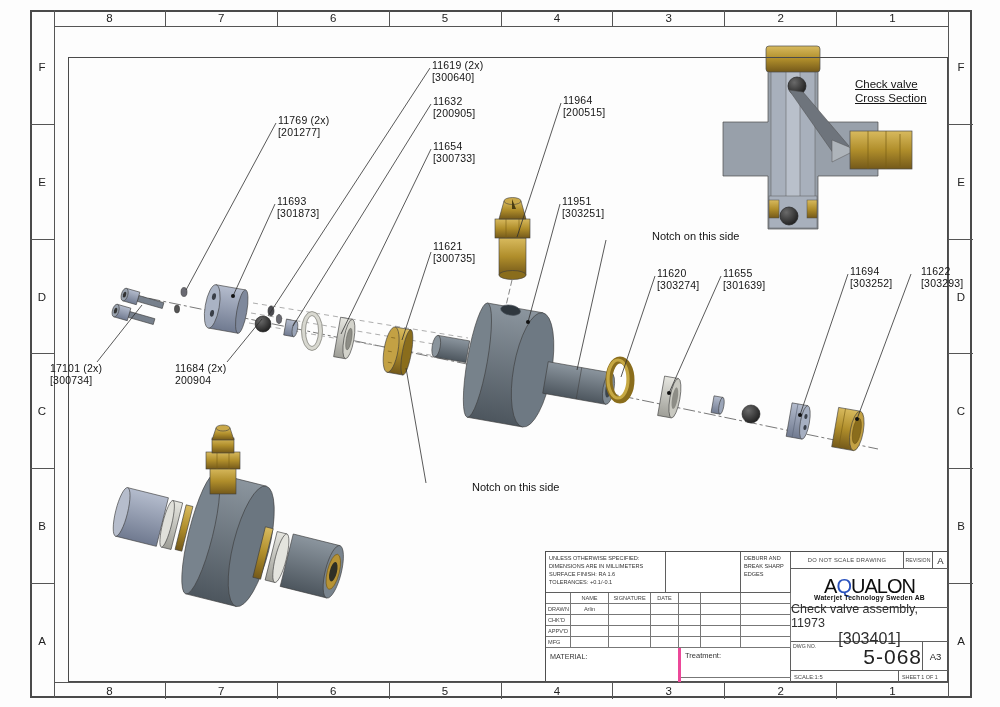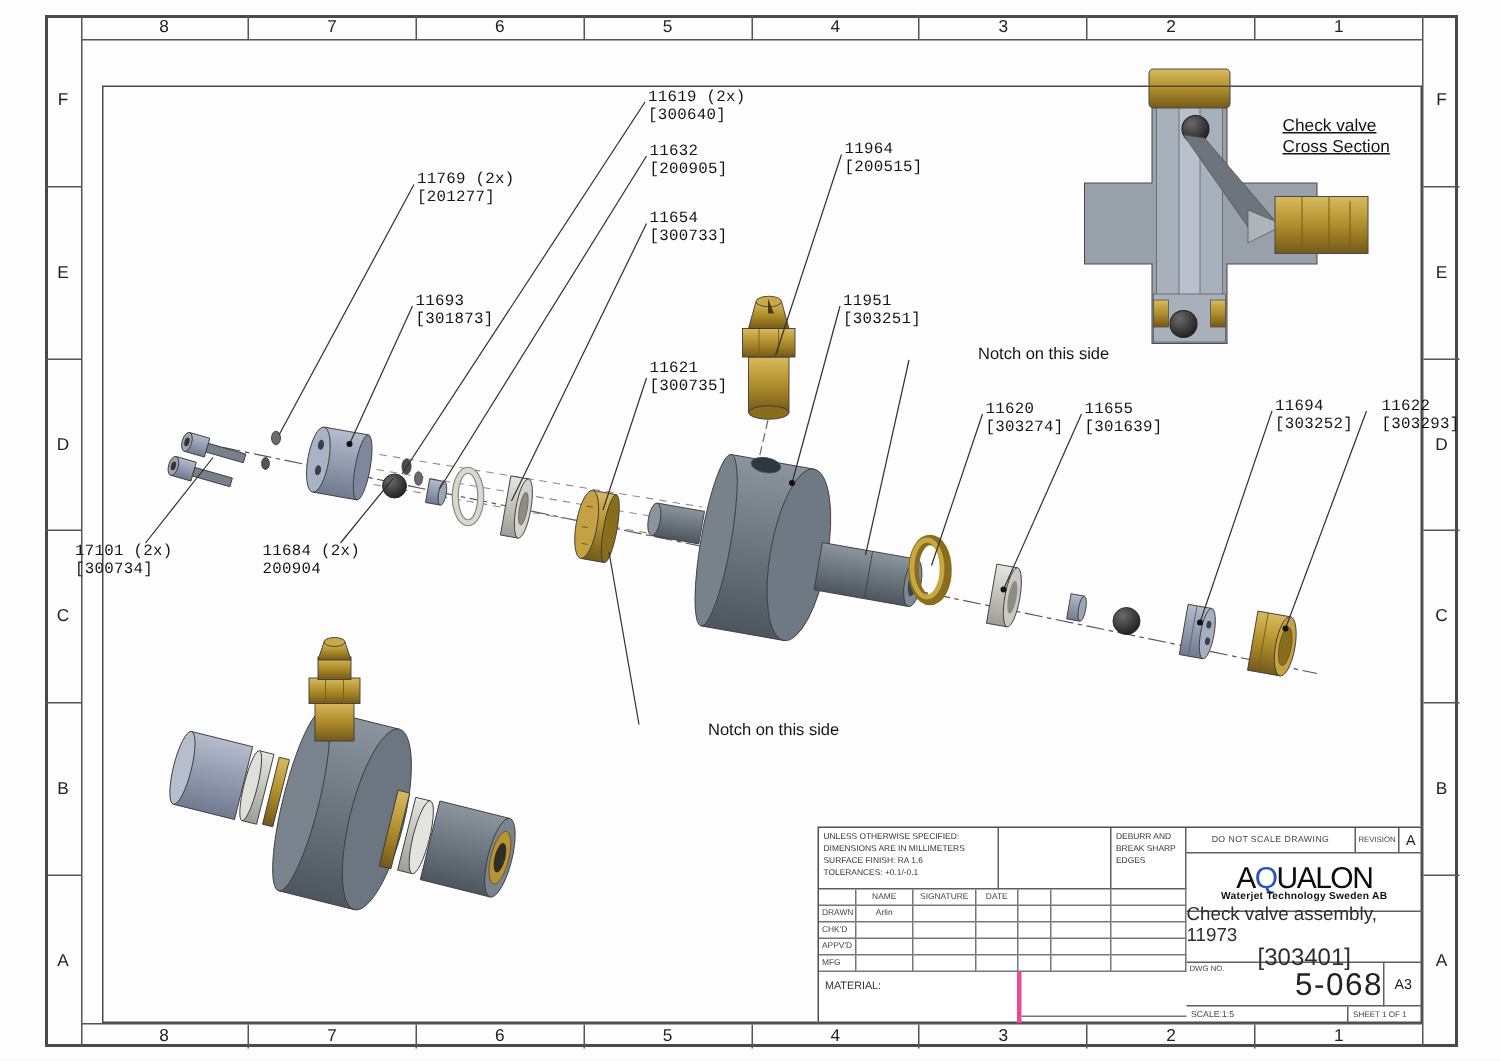--- a/index.html
+++ b/index.html
@@ -14,21 +14,21 @@
   .strip{position:absolute;display:flex;font-size:11.5px;color:#222;}
   .strip-top{left:54px;top:10px;width:894px;height:16px;border-bottom:1px solid #555;}
   .strip-bottom{left:54px;top:682px;width:894px;height:16px;border-top:1px solid #555;}
   .strip-left{left:30px;top:10px;width:24px;height:688px;flex-direction:column;border-right:1px solid #555;}
   .strip-right{left:948px;top:10px;width:24px;height:688px;flex-direction:column;border-left:1px solid #555;}
   .strip .cell{flex:1;display:flex;align-items:center;justify-content:center;}
   .strip-top .cell + .cell,.strip-bottom .cell + .cell{border-left:1px solid #555;}
   .strip-left .cell + .cell,.strip-right .cell + .cell{border-top:1px solid #555;}
   
   .callout{position:absolute;font-size:10.5px;line-height:1.1;letter-spacing:.2px;color:#141414;}
-  .callout span{display:block;font-family:Liberation Mono, monospace;}
+  .callout span{display:block;}
   .note{position:absolute;font-size:11px;color:#141414;padding-left:44px;}
   .xsec-label{position:absolute;font-size:11.5px;line-height:1.2;color:#141414;}
   .xsec-label span{display:block;text-decoration:underline;}
   
   .tb{position:absolute;left:545px;top:551px;width:403px;height:131px;
       border:1px solid #4f4f4f;box-sizing:border-box;background:#fff;font-size:6px;color:#333;}
   .tb *{box-sizing:border-box;}
   .tb .abs{position:absolute;}
   .tol{left:0;top:0;width:120px;height:41px;border-right:1px solid #5f5f5f;border-bottom:1px solid #5f5f5f;
        padding:2px 3px;font-size:5.6px;line-height:1.45;}
@@ -460,20 +460,21 @@
       <div class="lab">MFG</div>
       <div></div>
         <div></div>
         <div></div>
         <div></div>
         <div></div>
         <div></div>
     </div>
 
     <div class="abs material">MATERIAL:</div>
+    <div class="abs treat">Treatment:</div>
     <div class="abs treatline"></div>
 
     <div class="abs dnsrow">
       <div class="dns">DO NOT SCALE DRAWING</div>
       <div class="revl">REVISION</div>
       <div class="revv">A</div>
     </div>
 
     <div class="abs logo">
       <div class="brand"><span>A</span><span class="q">Q</span><span>UALON</span></div>

